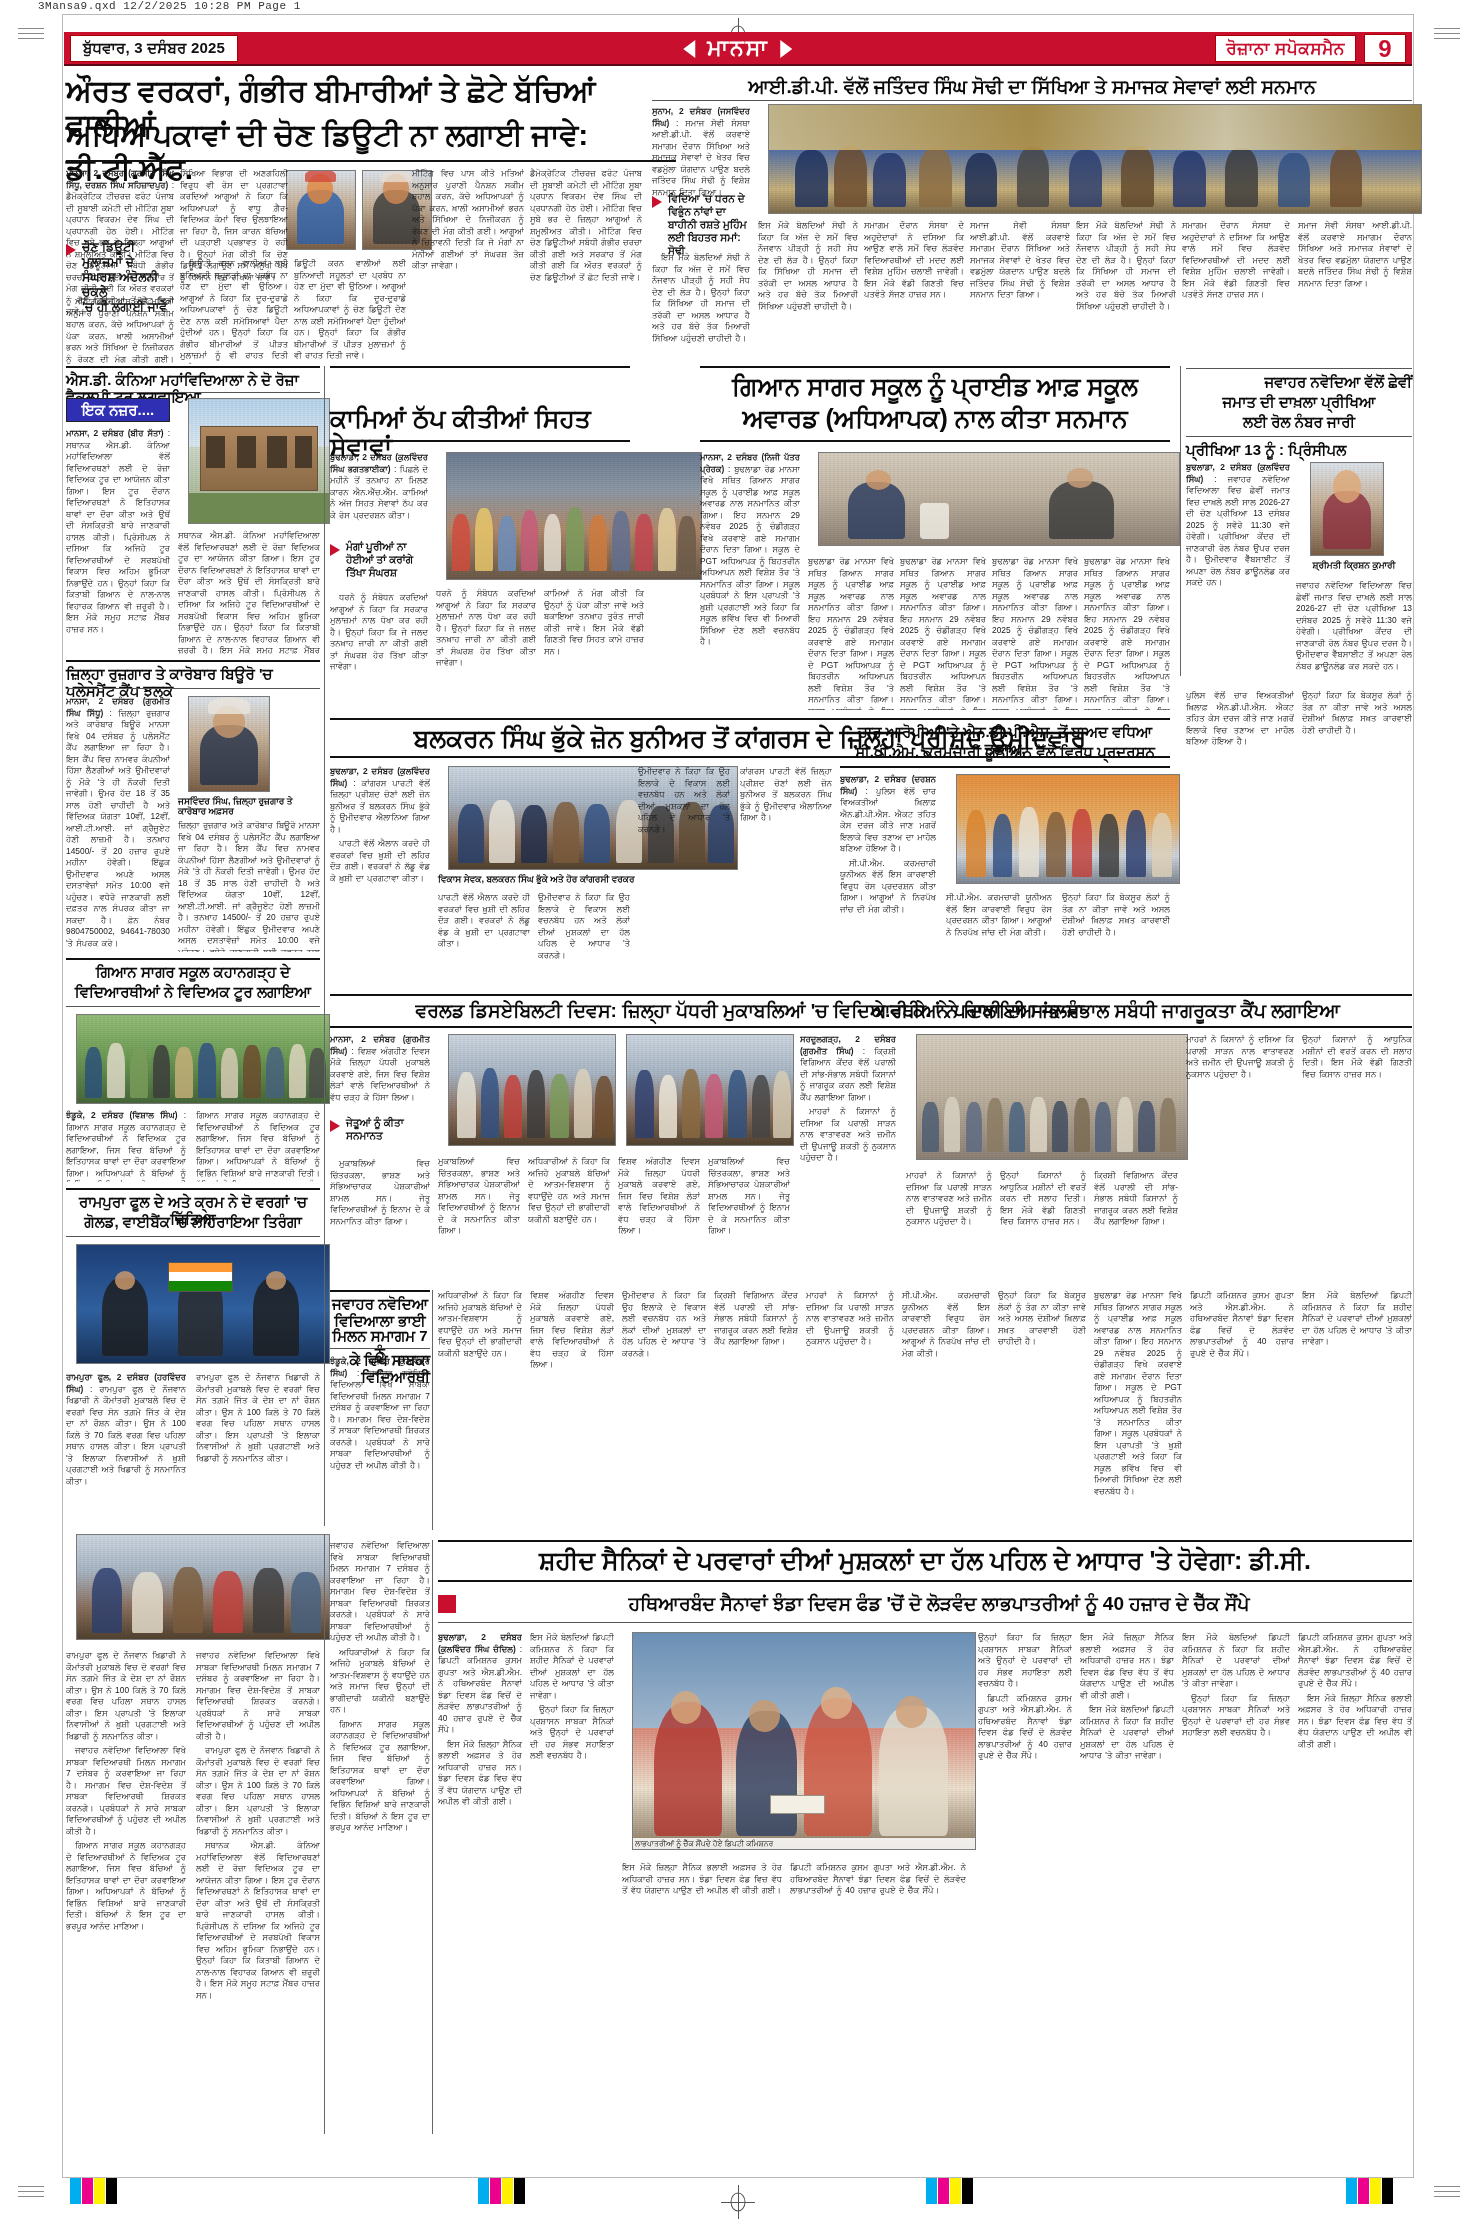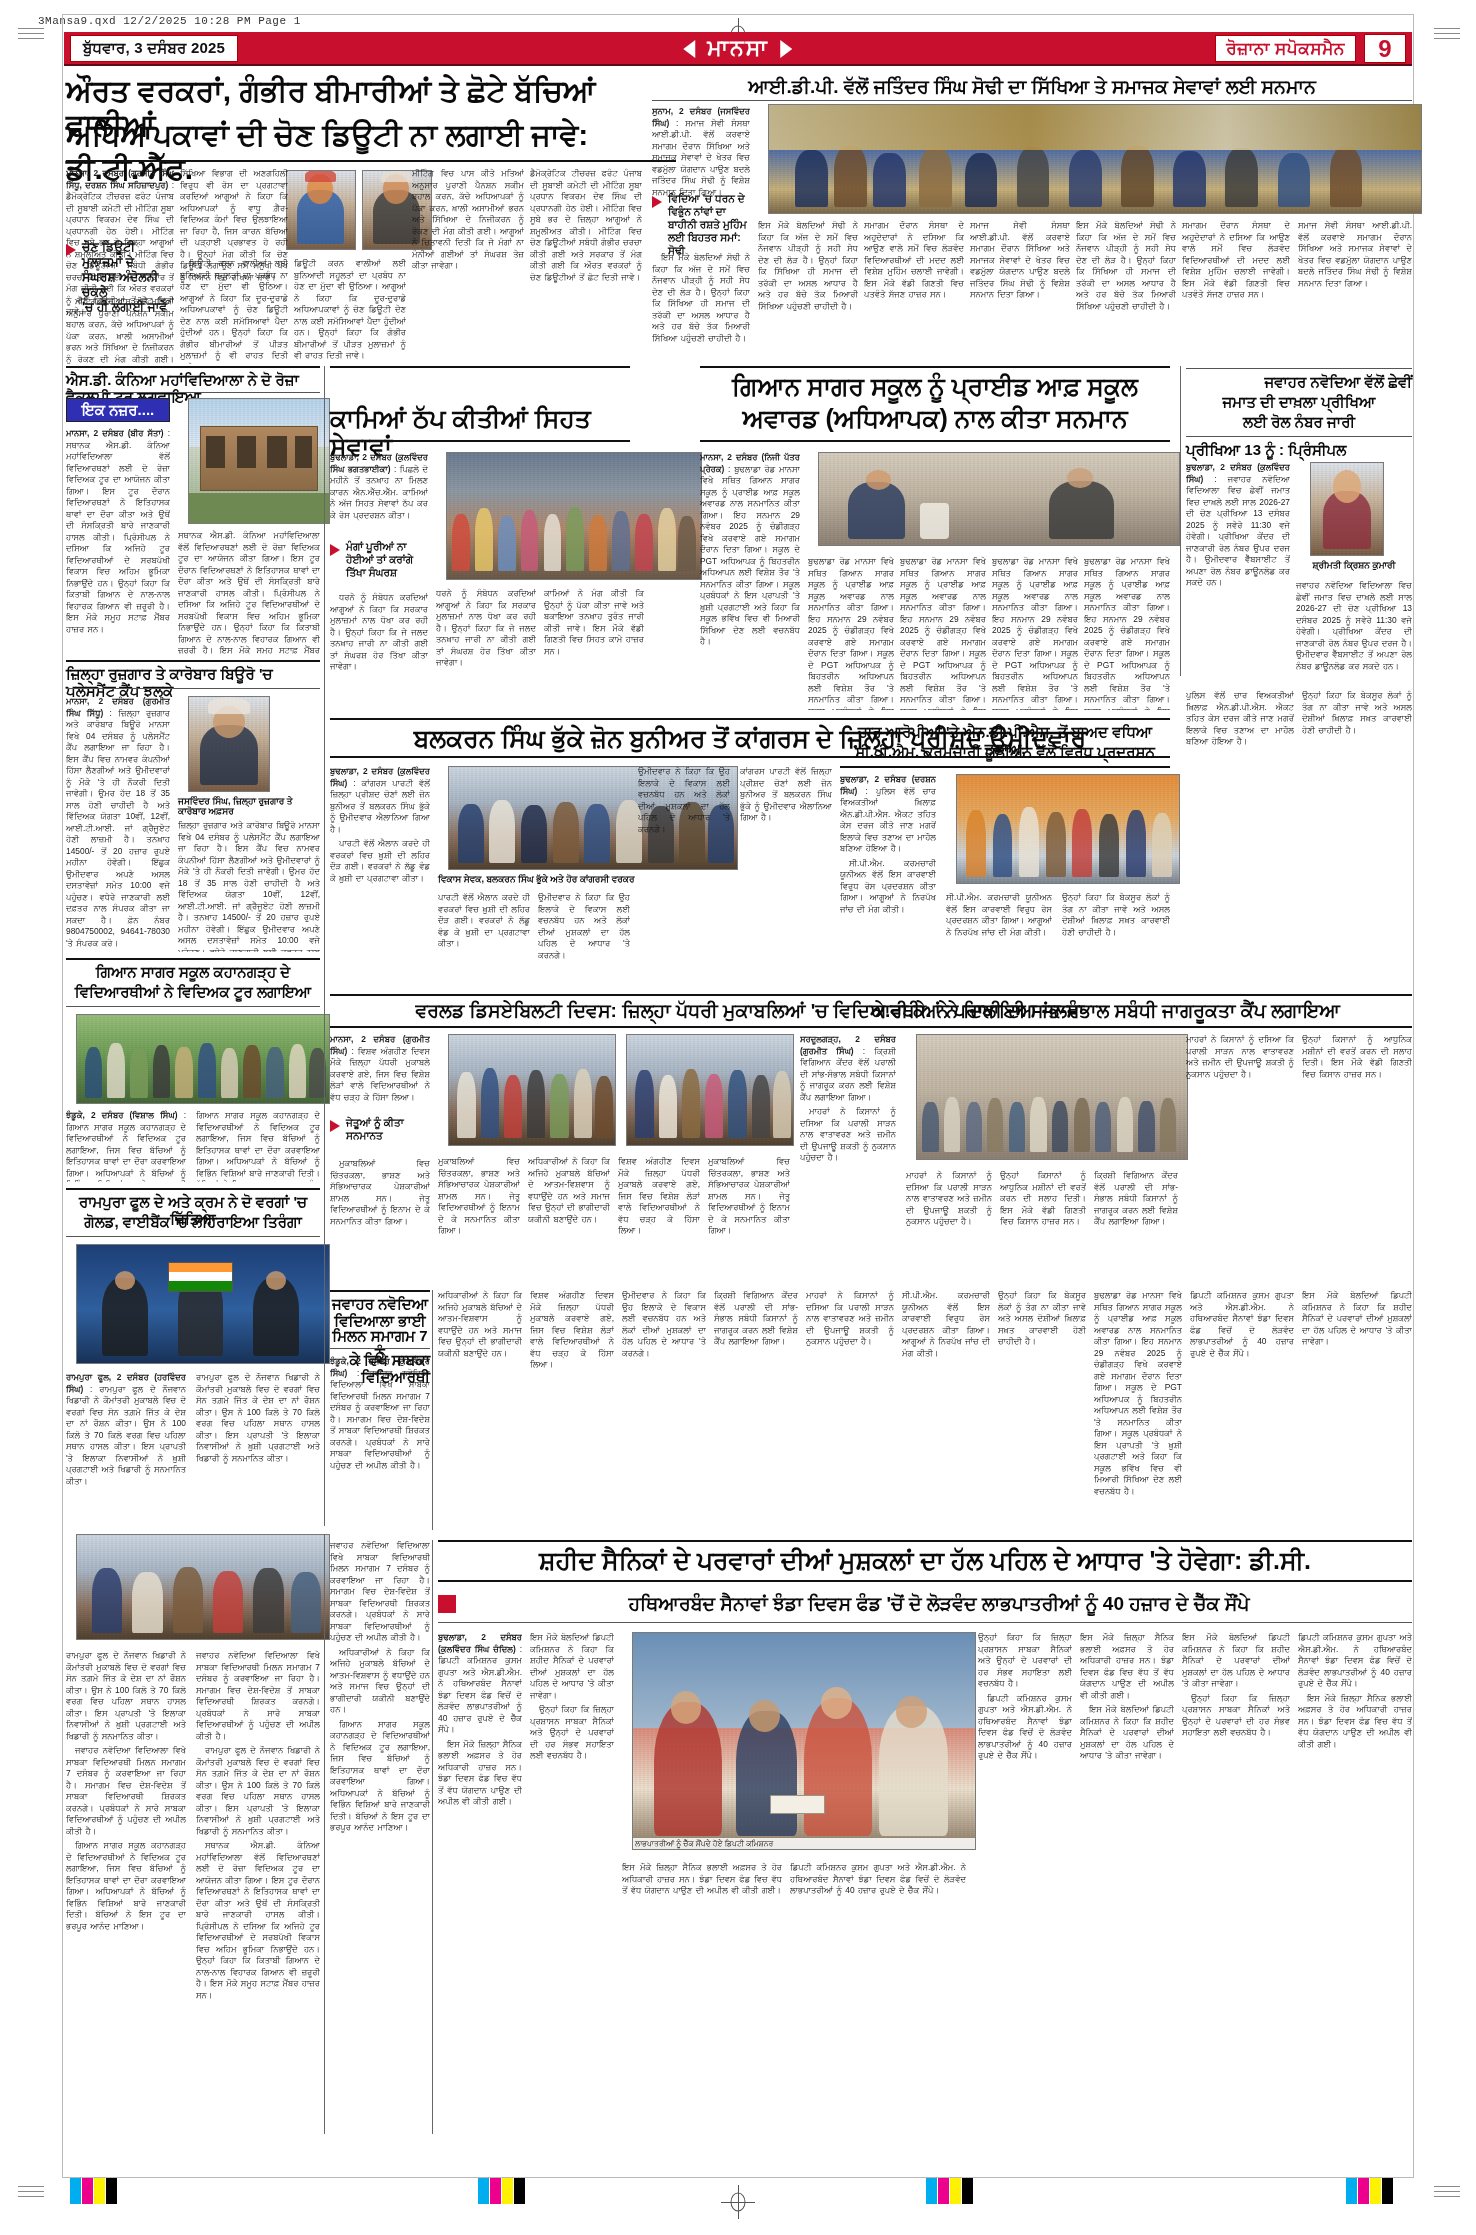--- a/index.html
+++ b/index.html
@@ -8,21 +8,21 @@
     width:1476px; height:2235px;
     background:#ffffff;
     font-family:"Liberation Sans", sans-serif;
     position:relative;
     overflow:hidden;
   }
   .page { position:absolute; inset:0; }
 
   
   .printmark-text{
-    position:absolute; top:15px; left:38px;
+    position:absolute; top:0; left:38px;
     font-size:11px; color:#333; letter-spacing:.5px;
     font-family:"Liberation Mono", monospace; white-space:nowrap;
   }
   .crop-frame{ position:absolute; left:62px; top:14px; width:1352px; height:2164px;
     border:1px solid #b9b9b9; }
   .reg-target{ position:absolute; width:34px; height:34px; }
   .reg-target::before, .reg-target::after{
     content:""; position:absolute; background:#555;
   }
   .reg-target::before{ left:0; top:50%; width:100%; height:1px; }

